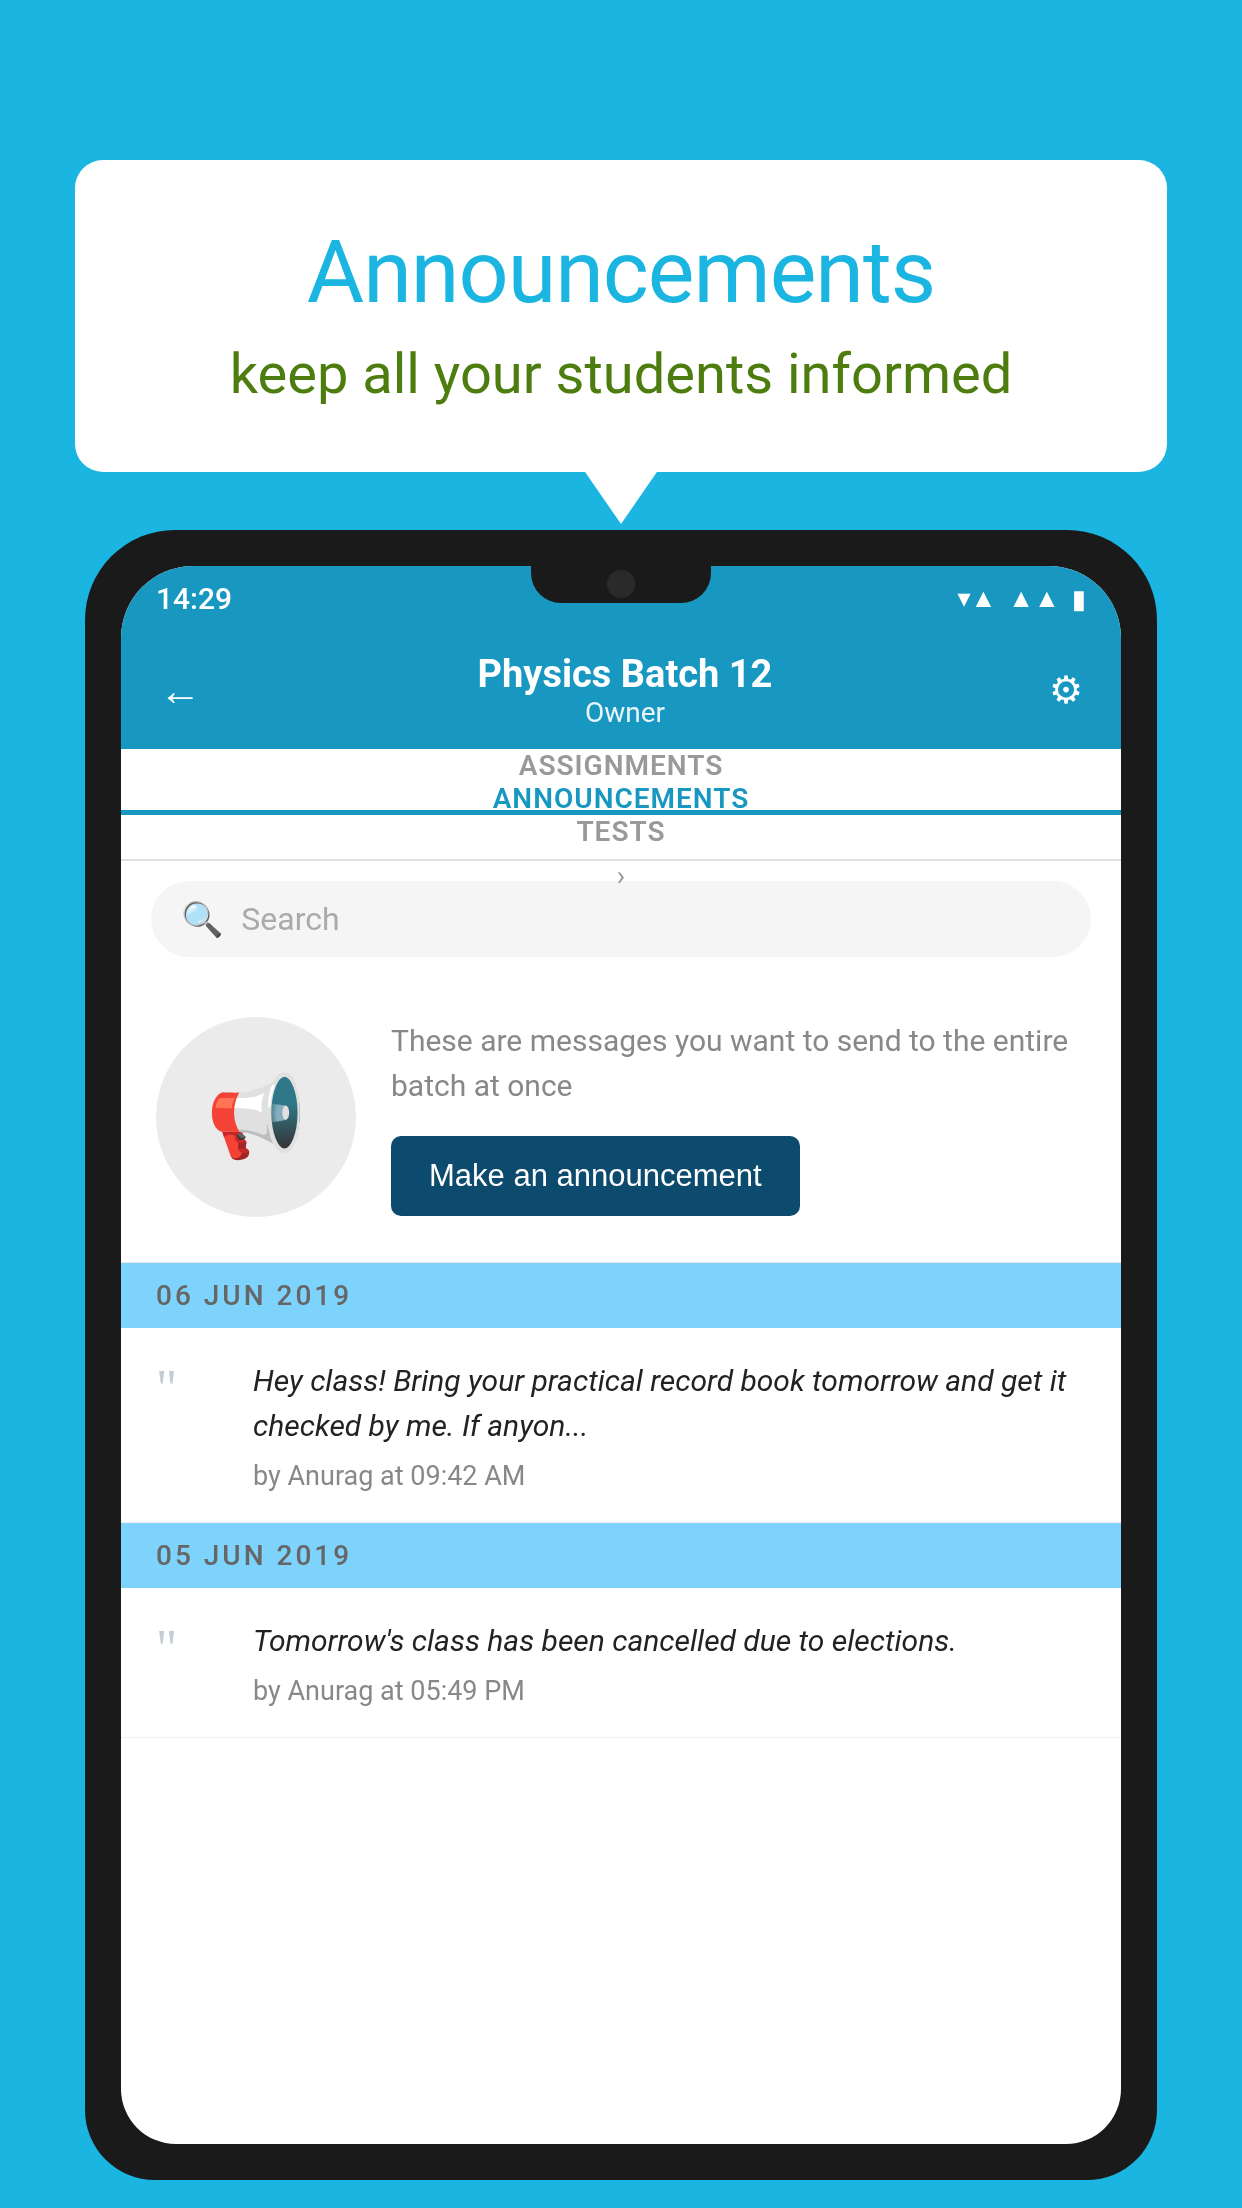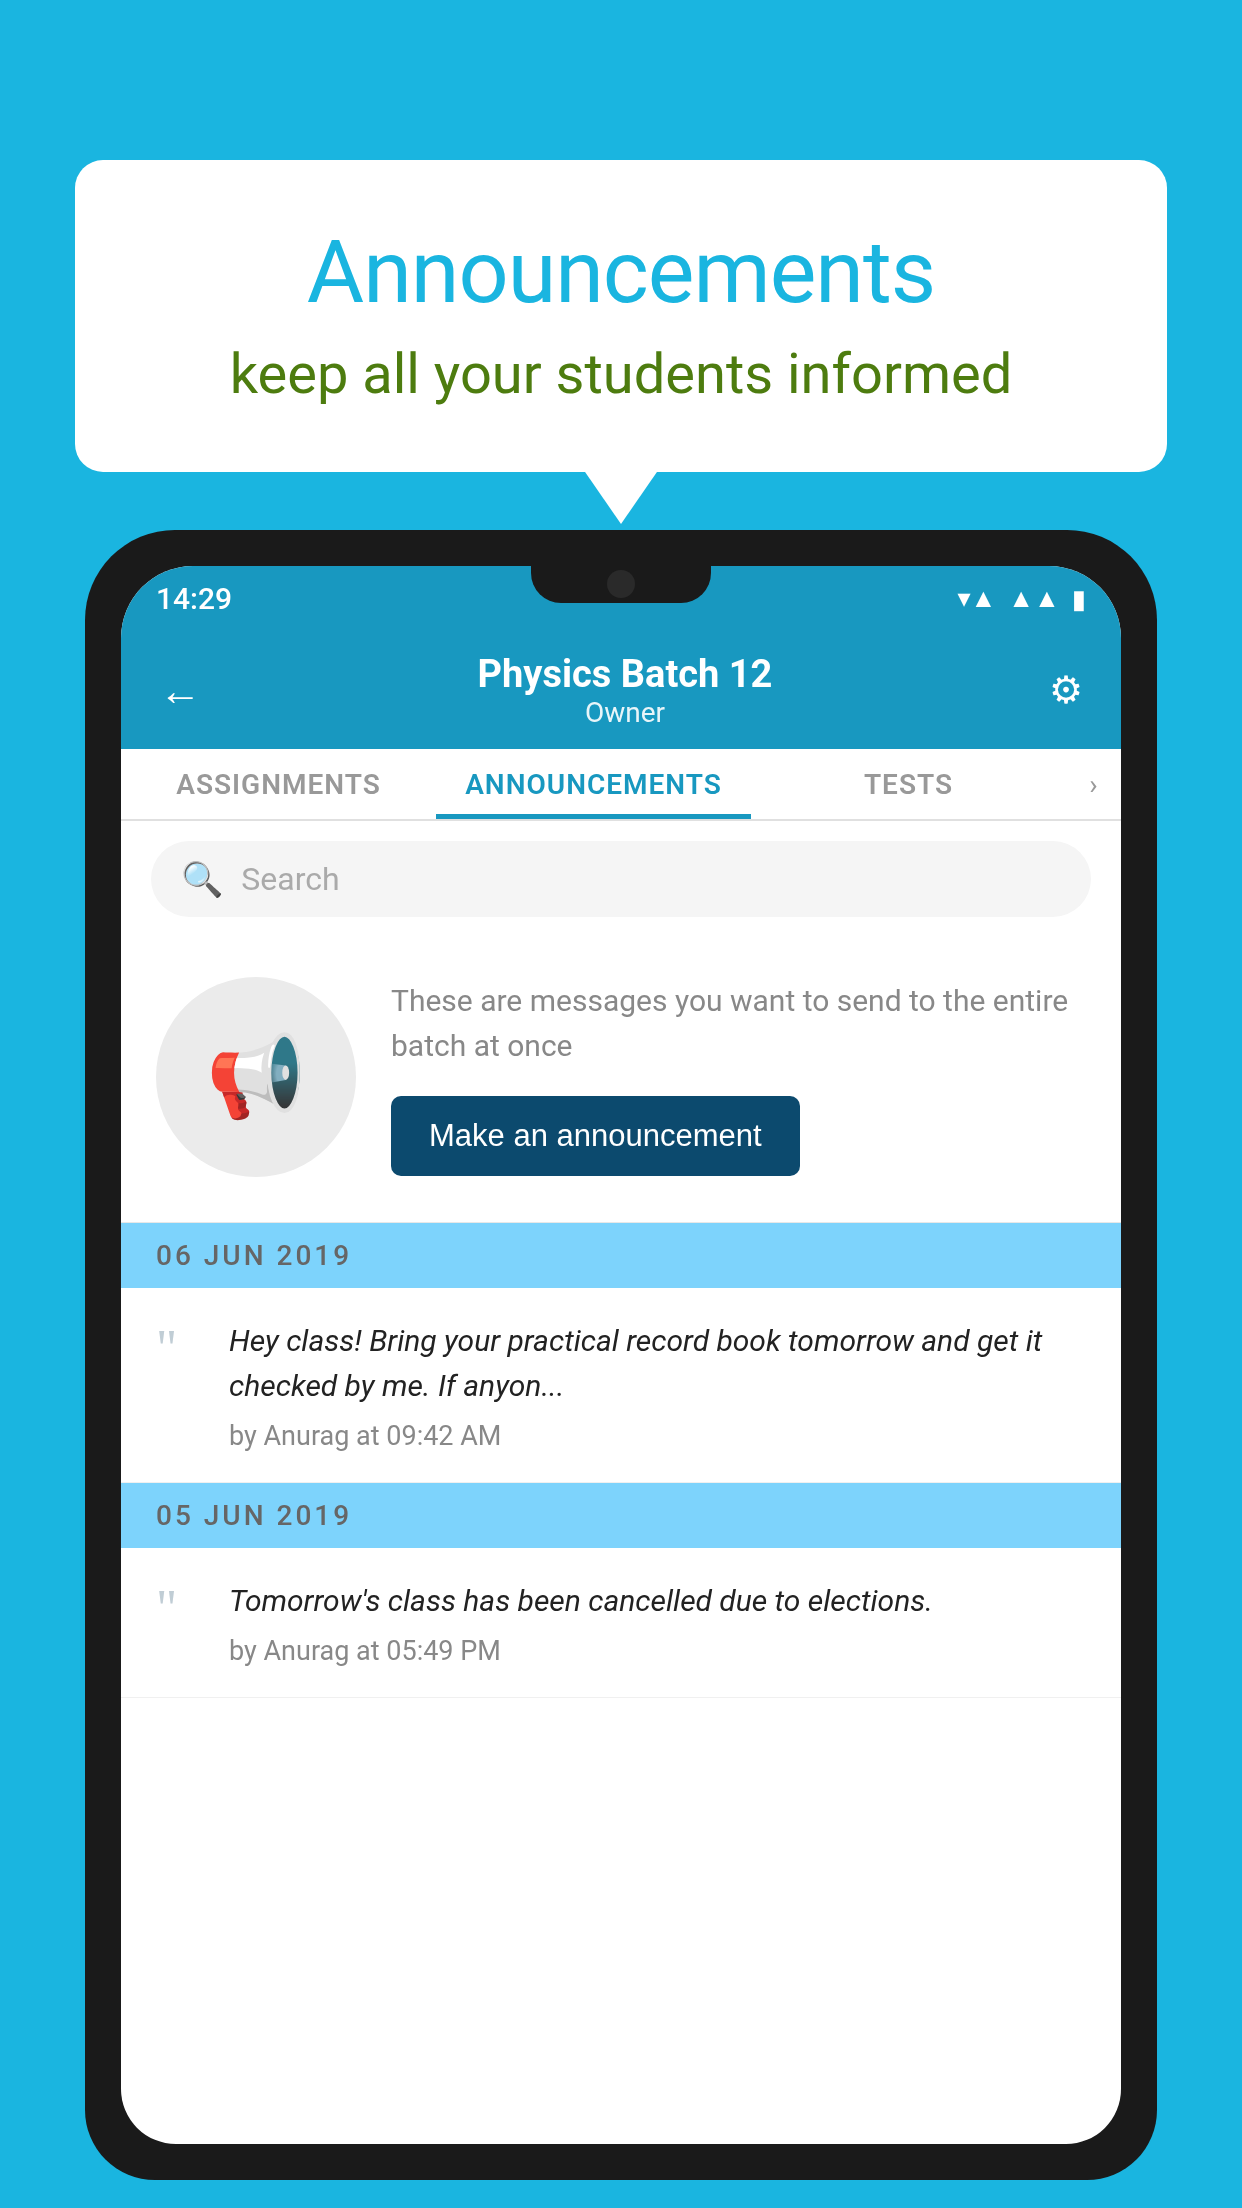--- a/index.html
+++ b/index.html
@@ -151,21 +151,22 @@
     .header-settings {
       color: white;
       font-size: 38px;
     }
 
     
     .tabs-container {
       background: white;
       display: flex;
       border-bottom: 2px solid #e0e0e0;
-      height: 72px;
+      height: 112px;
+      flex-direction: column;
     }
     .tab {
       flex: 1;
       display: flex;
       align-items: center;
       justify-content: center;
       font-size: 28px;
       font-weight: 600;
       color: #999;
       letter-spacing: 1px;
@@ -283,20 +284,21 @@
     .quote-icon {
       color: #c0cdd5;
       font-size: 52px;
       line-height: 1;
       font-family: Georgia, serif;
       margin-top: 5px;
       min-width: 45px;
     }
     .announcement-content {
       flex: 1;
+      margin-left: 24px;
     }
     .announcement-text {
       color: #222;
       font-size: 30px;
       font-style: italic;
       line-height: 1.5;
       margin-bottom: 12px;
     }
     .announcement-meta {
       color: #888;

